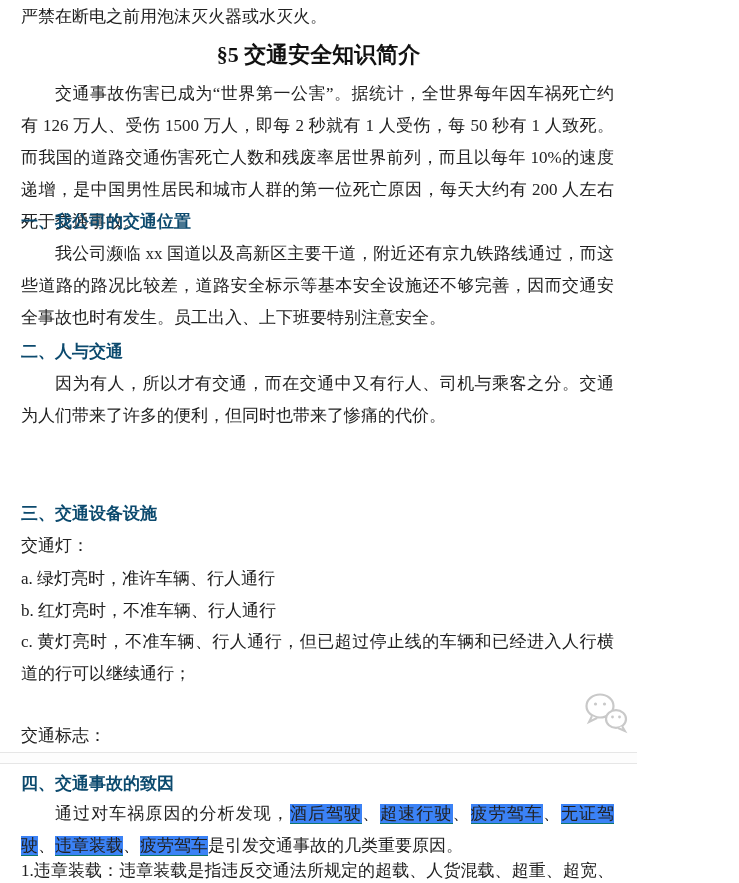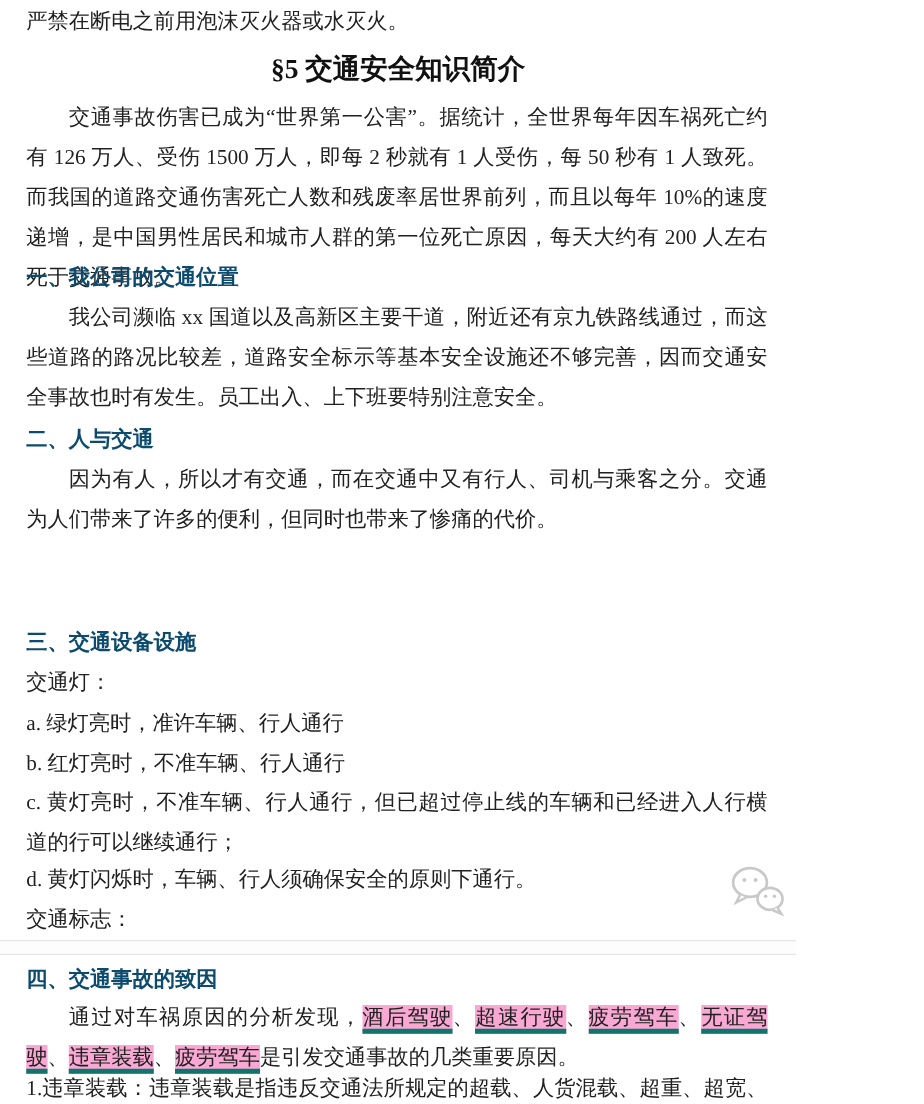--- a/index.html
+++ b/index.html
@@ -26,22 +26,22 @@
     font-size:17px;font-weight:bold;color:#0c4a6e;
   }
   .doc-title{
     position:absolute;left:0;right:0;
     margin:0;text-align:center;
     font-size:22px;font-weight:bold;color:#111;
     line-height:34px;
     font-family:Liberation Serif, serif;
   }
   .hl{
-    background:#f9a8d4;
-    border-bottom:4px solid #0f766e;
+    background:#3b82f6;
+    border-bottom:1px solid #0f766e;
   }
   .page-sep{
     position:absolute;left:0;right:0;
     height:10px;
     border-top:1px solid #e6e6e6;
     border-bottom:1px solid #e6e6e6;
     background:#fdfdfd;
   }
   .watermark{
     position:absolute;top:692px;right:8px;
@@ -76,21 +76,20 @@
   <h2 class="heading" style="top:498px">三、交通设备设施</h2>
 
   <p class="blk bold" style="top:530px">交通灯：</p>
 
   <p class="blk" style="top:563px">a. 绿灯亮时，准许车辆、行人通行</p>
 
   <p class="blk" style="top:595px">b. 红灯亮时，不准车辆、行人通行</p>
 
   <p class="blk" style="top:626px">c. 黄灯亮时，不准车辆、行人通行，但已超过停止线的车辆和已经进入人行横道的行可以继续通行；</p>
 
-  <p class="blk" style="top:688px">d. 黄灯闪烁时，车辆、行人须确保安全的原则下通行。</p>
 
   <p class="blk bold" style="top:720px">交通标志：</p>
 
   <div class="watermark">
     <span>
       <svg class="wm-icon" viewBox="0 0 46 42" fill="none" xmlns="http://www.w3.org/2000/svg">
         <ellipse cx="17" cy="14" rx="13.5" ry="11.5" stroke="#c9c9c9" stroke-width="2.2"></ellipse>
         <path d="M9 24 L6 30 L14 26" stroke="#c9c9c9" stroke-width="2" fill="#ffffff"></path>
         <circle cx="12.5" cy="12" r="1.6" fill="#c9c9c9"></circle>
         <circle cx="21.5" cy="12" r="1.6" fill="#c9c9c9"></circle>

